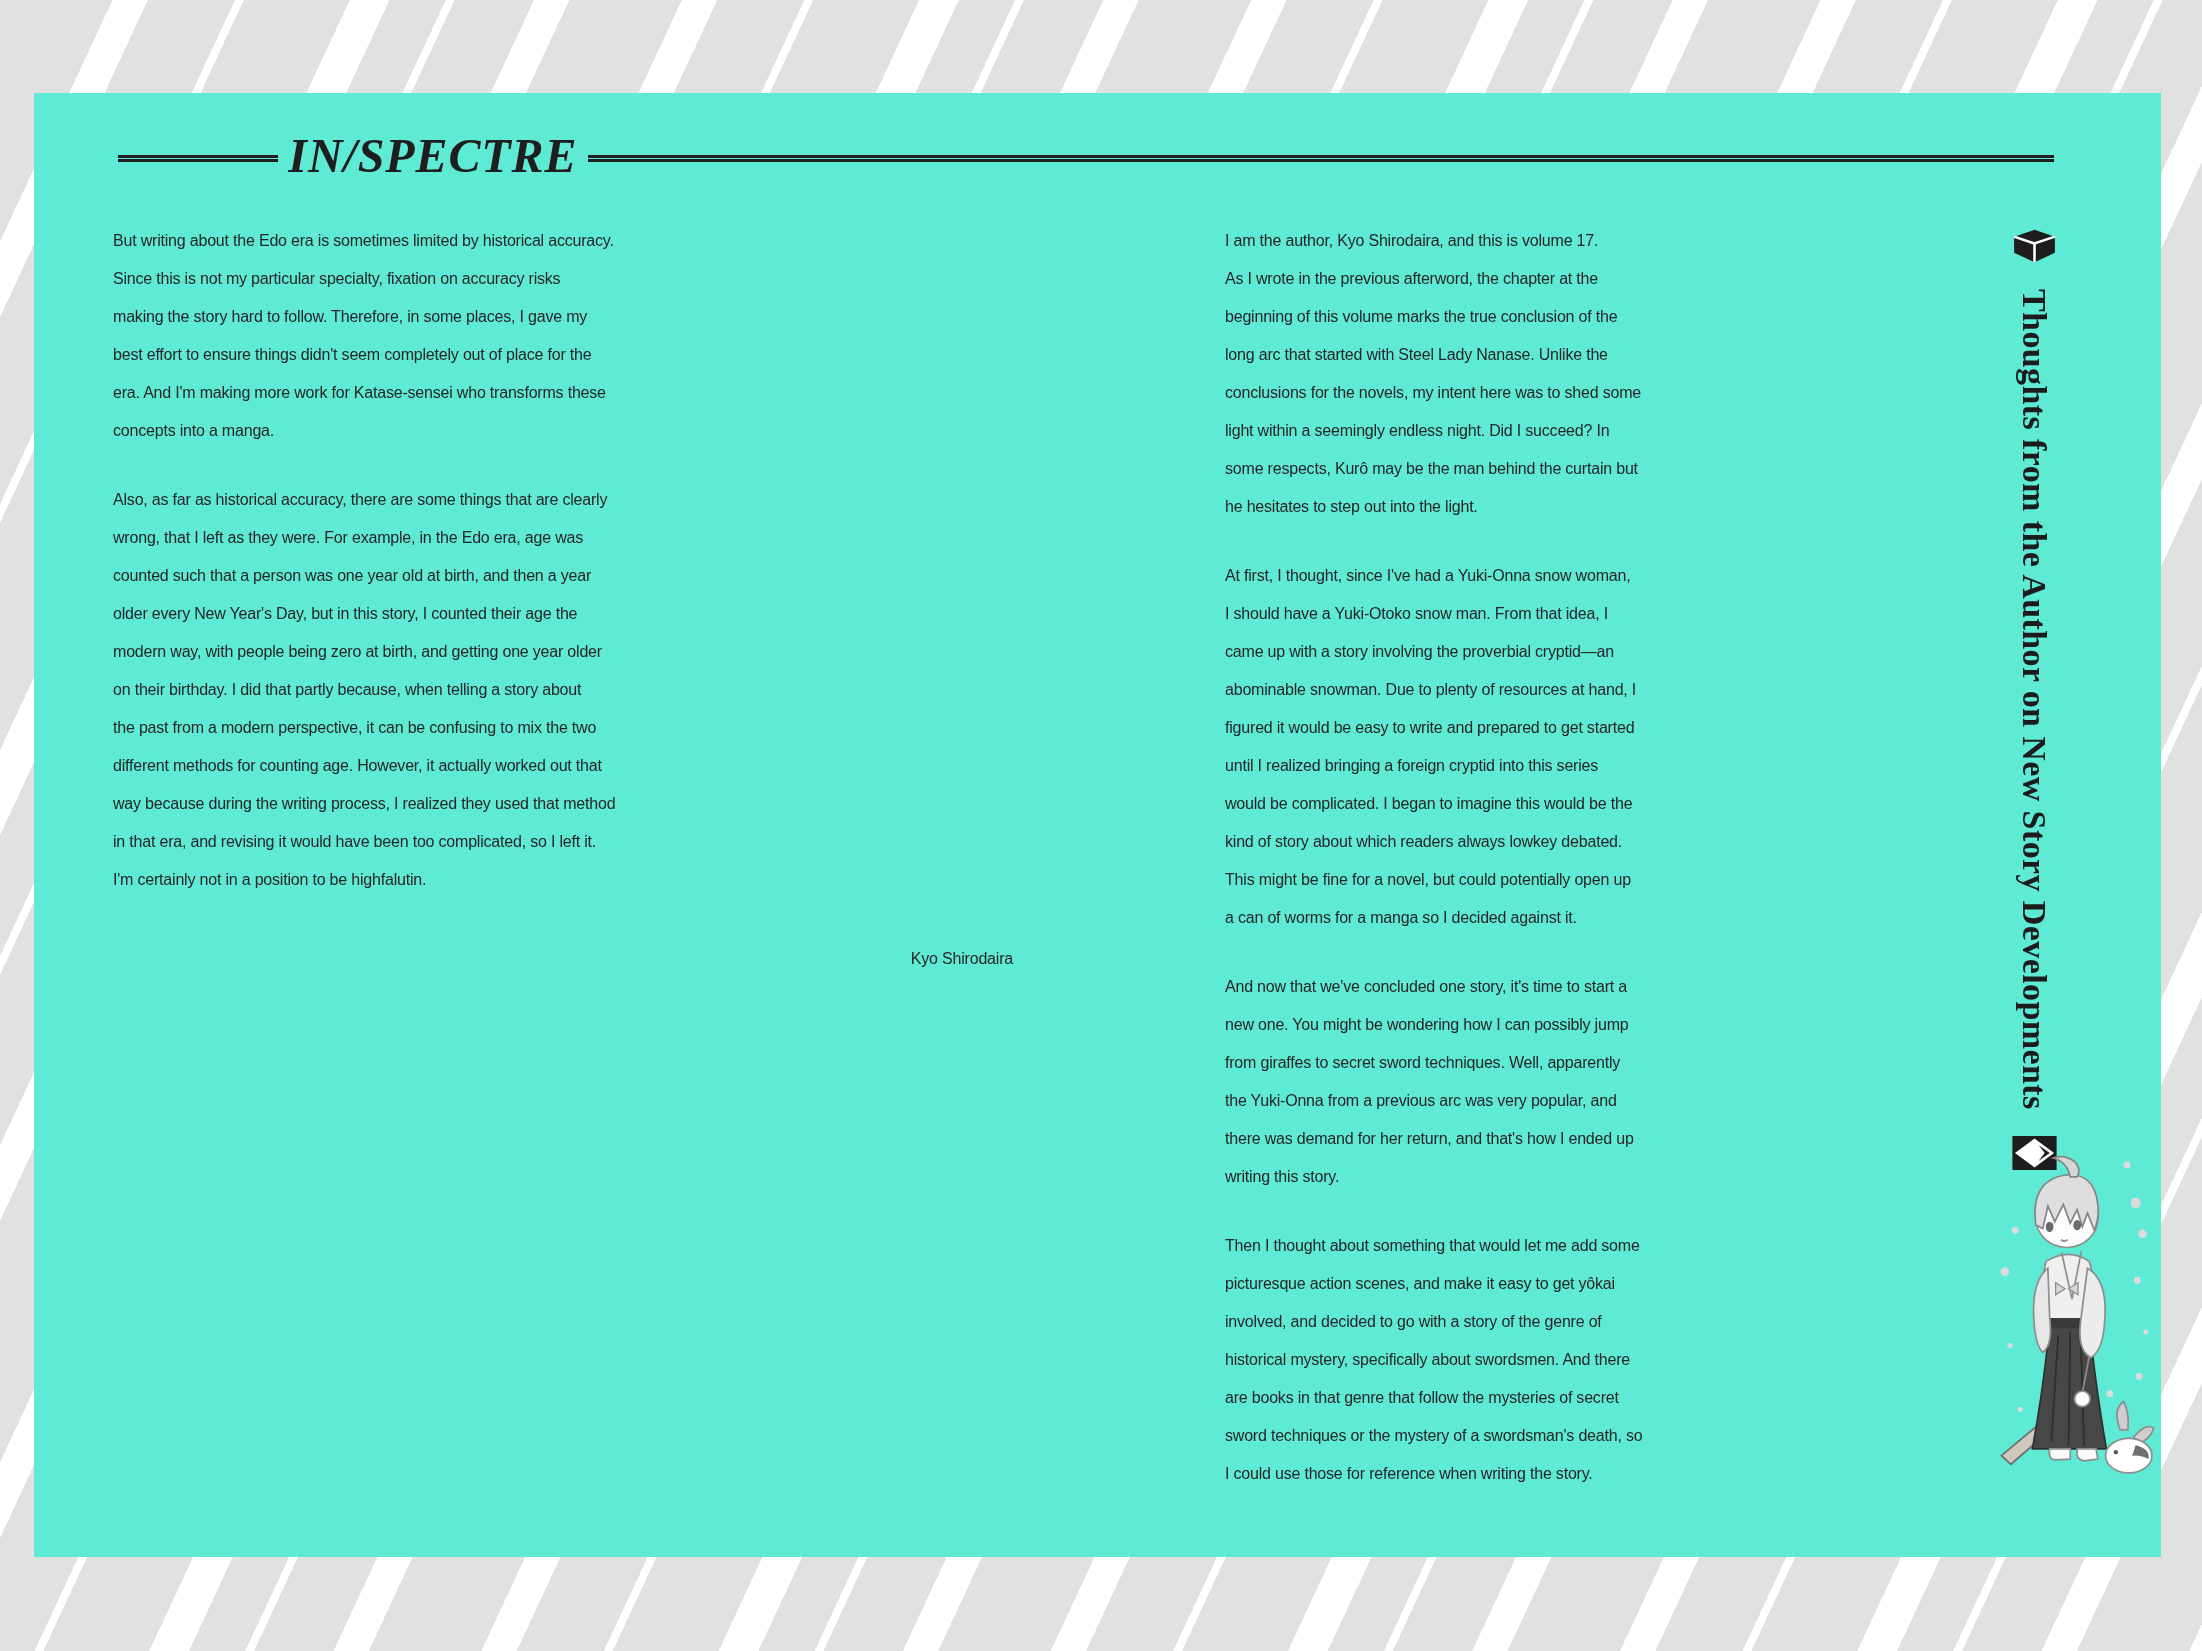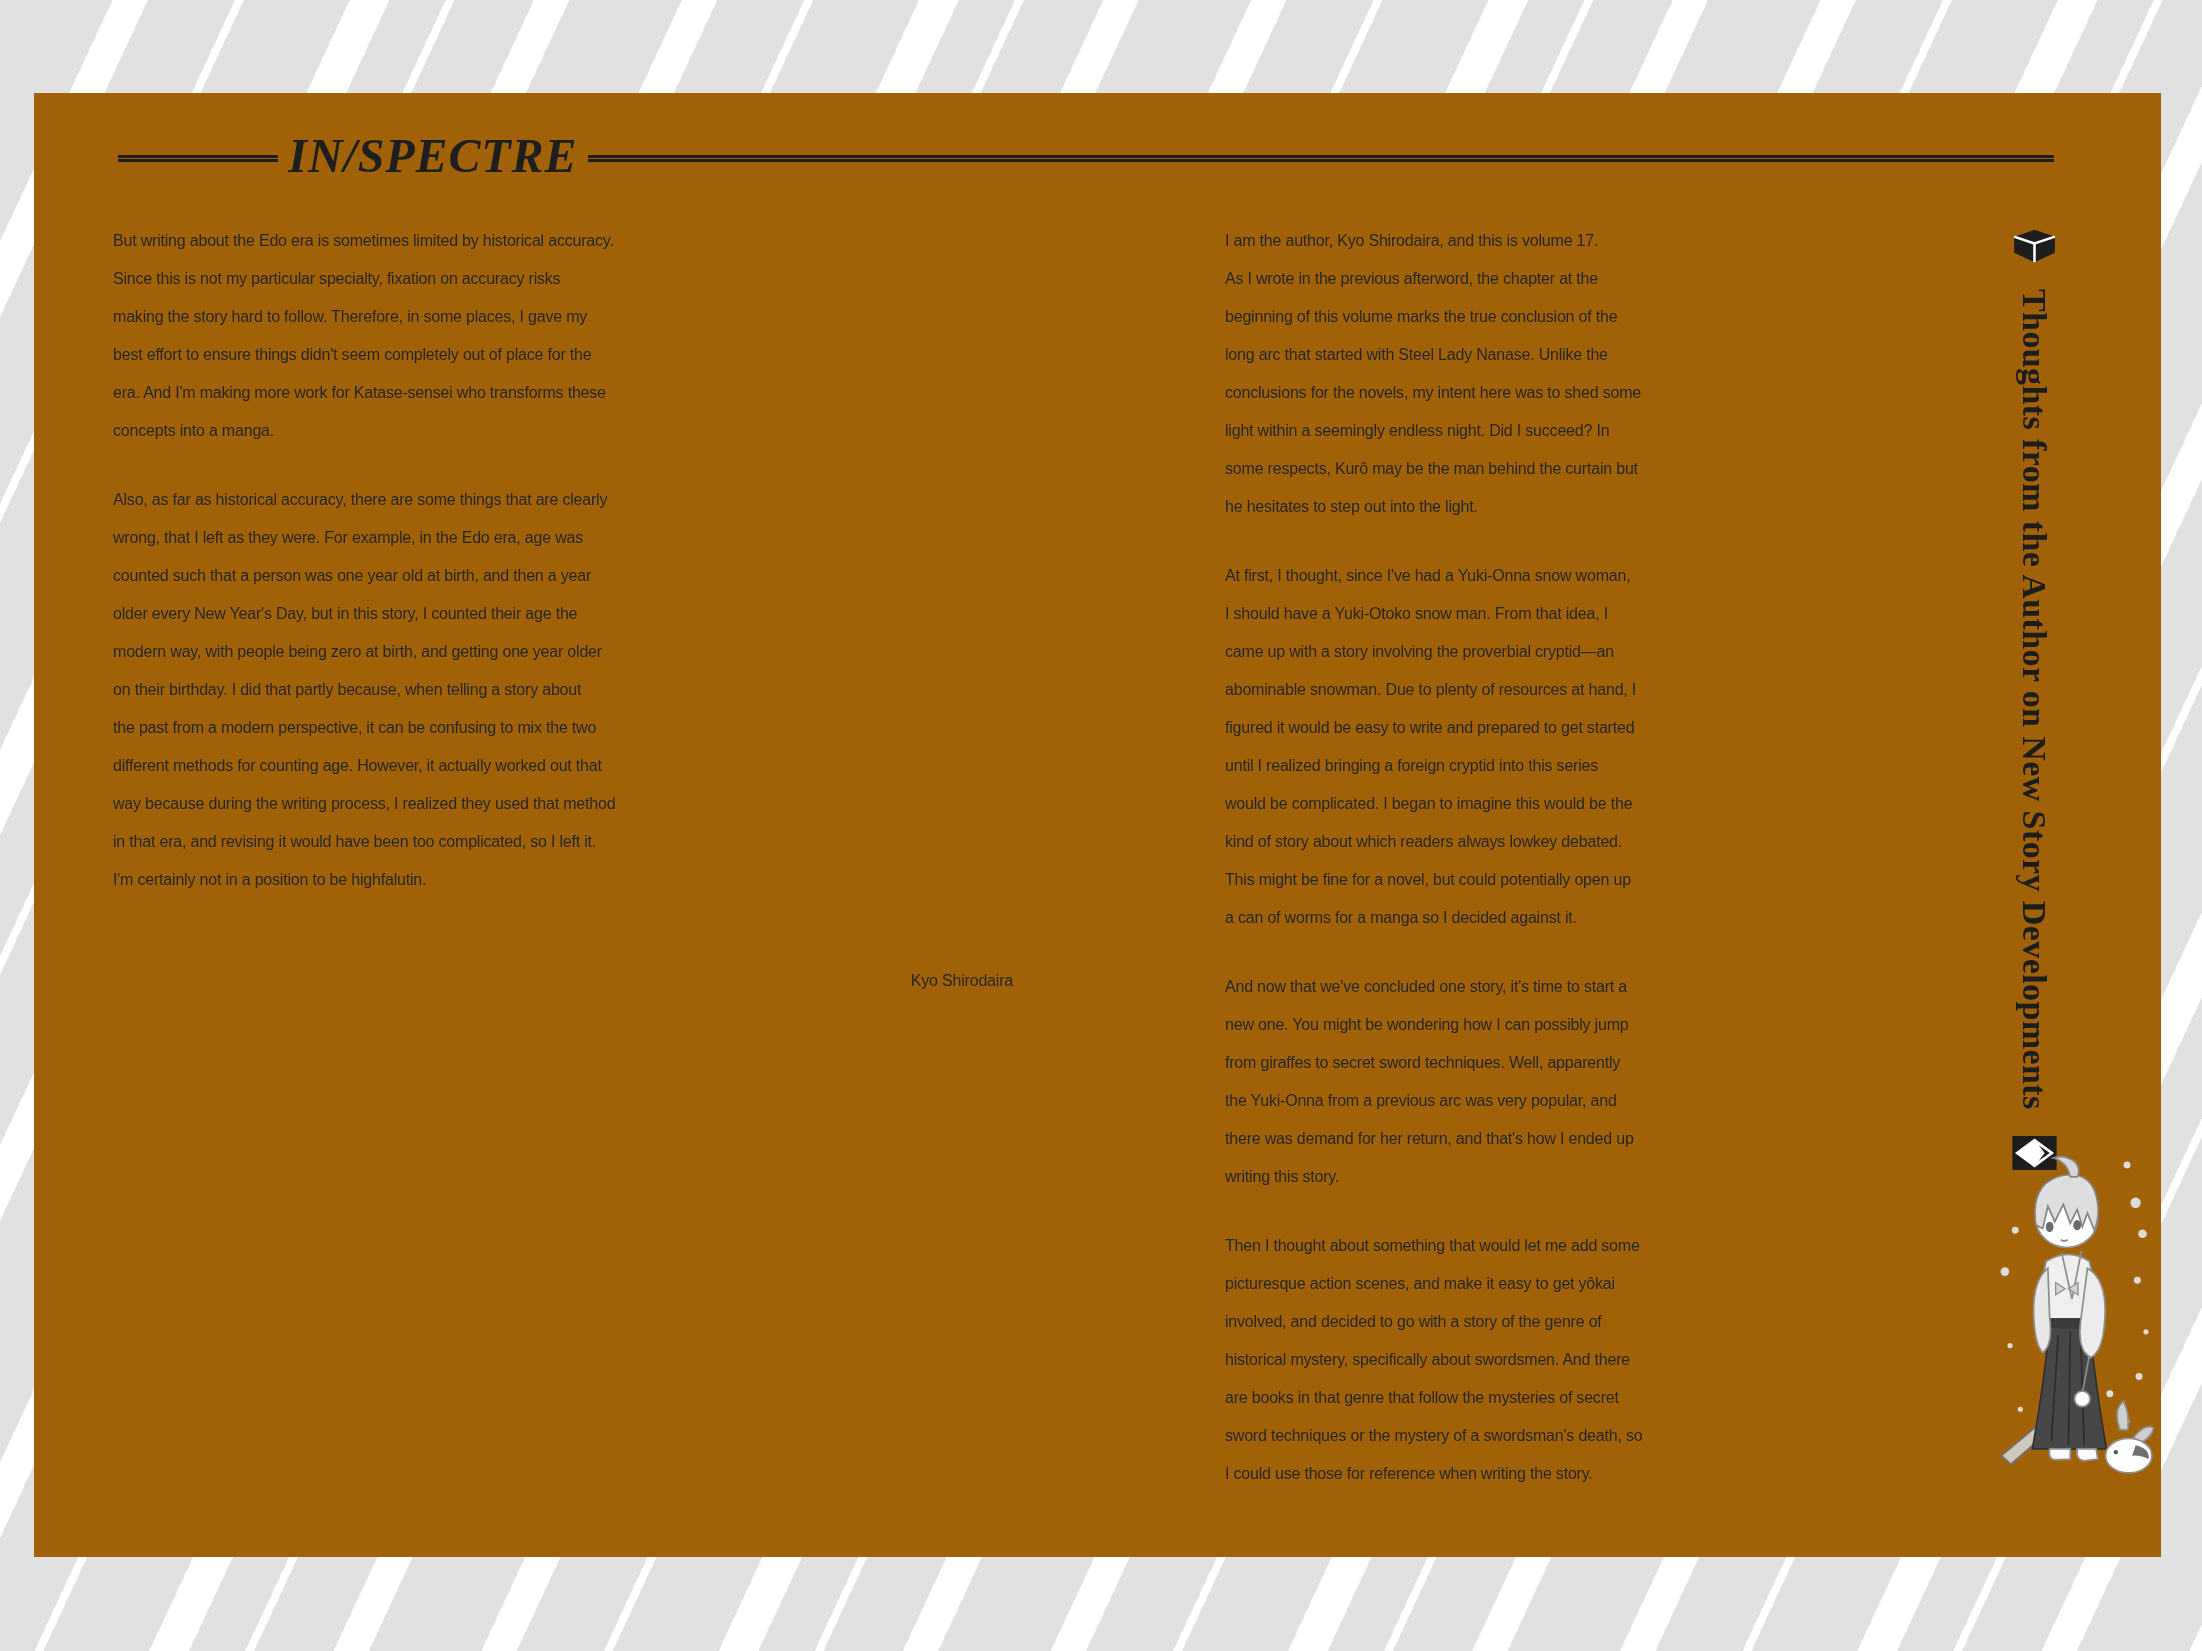--- a/index.html
+++ b/index.html
@@ -19,21 +19,21 @@
         #ffffff 317px, #ffffff 353px,
         #e1e1e1 353px, #e1e1e1 404px,
         #ffffff 404px, #ffffff 412px,
         #e1e1e1 412px, #e1e1e1 484px,
         #ffffff 484px, #ffffff 516px);
   }
   .page {
     position: absolute;
     left: 34px; top: 93px;
     width: 2127px; height: 1464px;
-    background: #a16207;
+    background: #5eead4;
   }
 
   
   .header {
     position: absolute;
     left: 84px; right: 107px; top: 38px;
     height: 55px;
     display: flex;
     align-items: center;
   }
@@ -64,21 +64,21 @@
     line-height: 38px;
     letter-spacing: -0.2px;
   }
   .col p { white-space: pre-line; margin-bottom: 31px; }
   .col.left  { left: 79px;  width: 912px; }
   .col.right { left: 1191px; width: 750px; }
   .signoff { margin-bottom: 0; }
   .signature {
     text-align: right;
     padding-right: 12px;
-    margin-top: 63px;
+    margin-top: 41px;
     white-space: nowrap;
   }
 
   
   .sidebar {
     position: absolute;
     top: 136px; right: 102px;
     width: 50px;
     display: flex;
     flex-direction: column;

